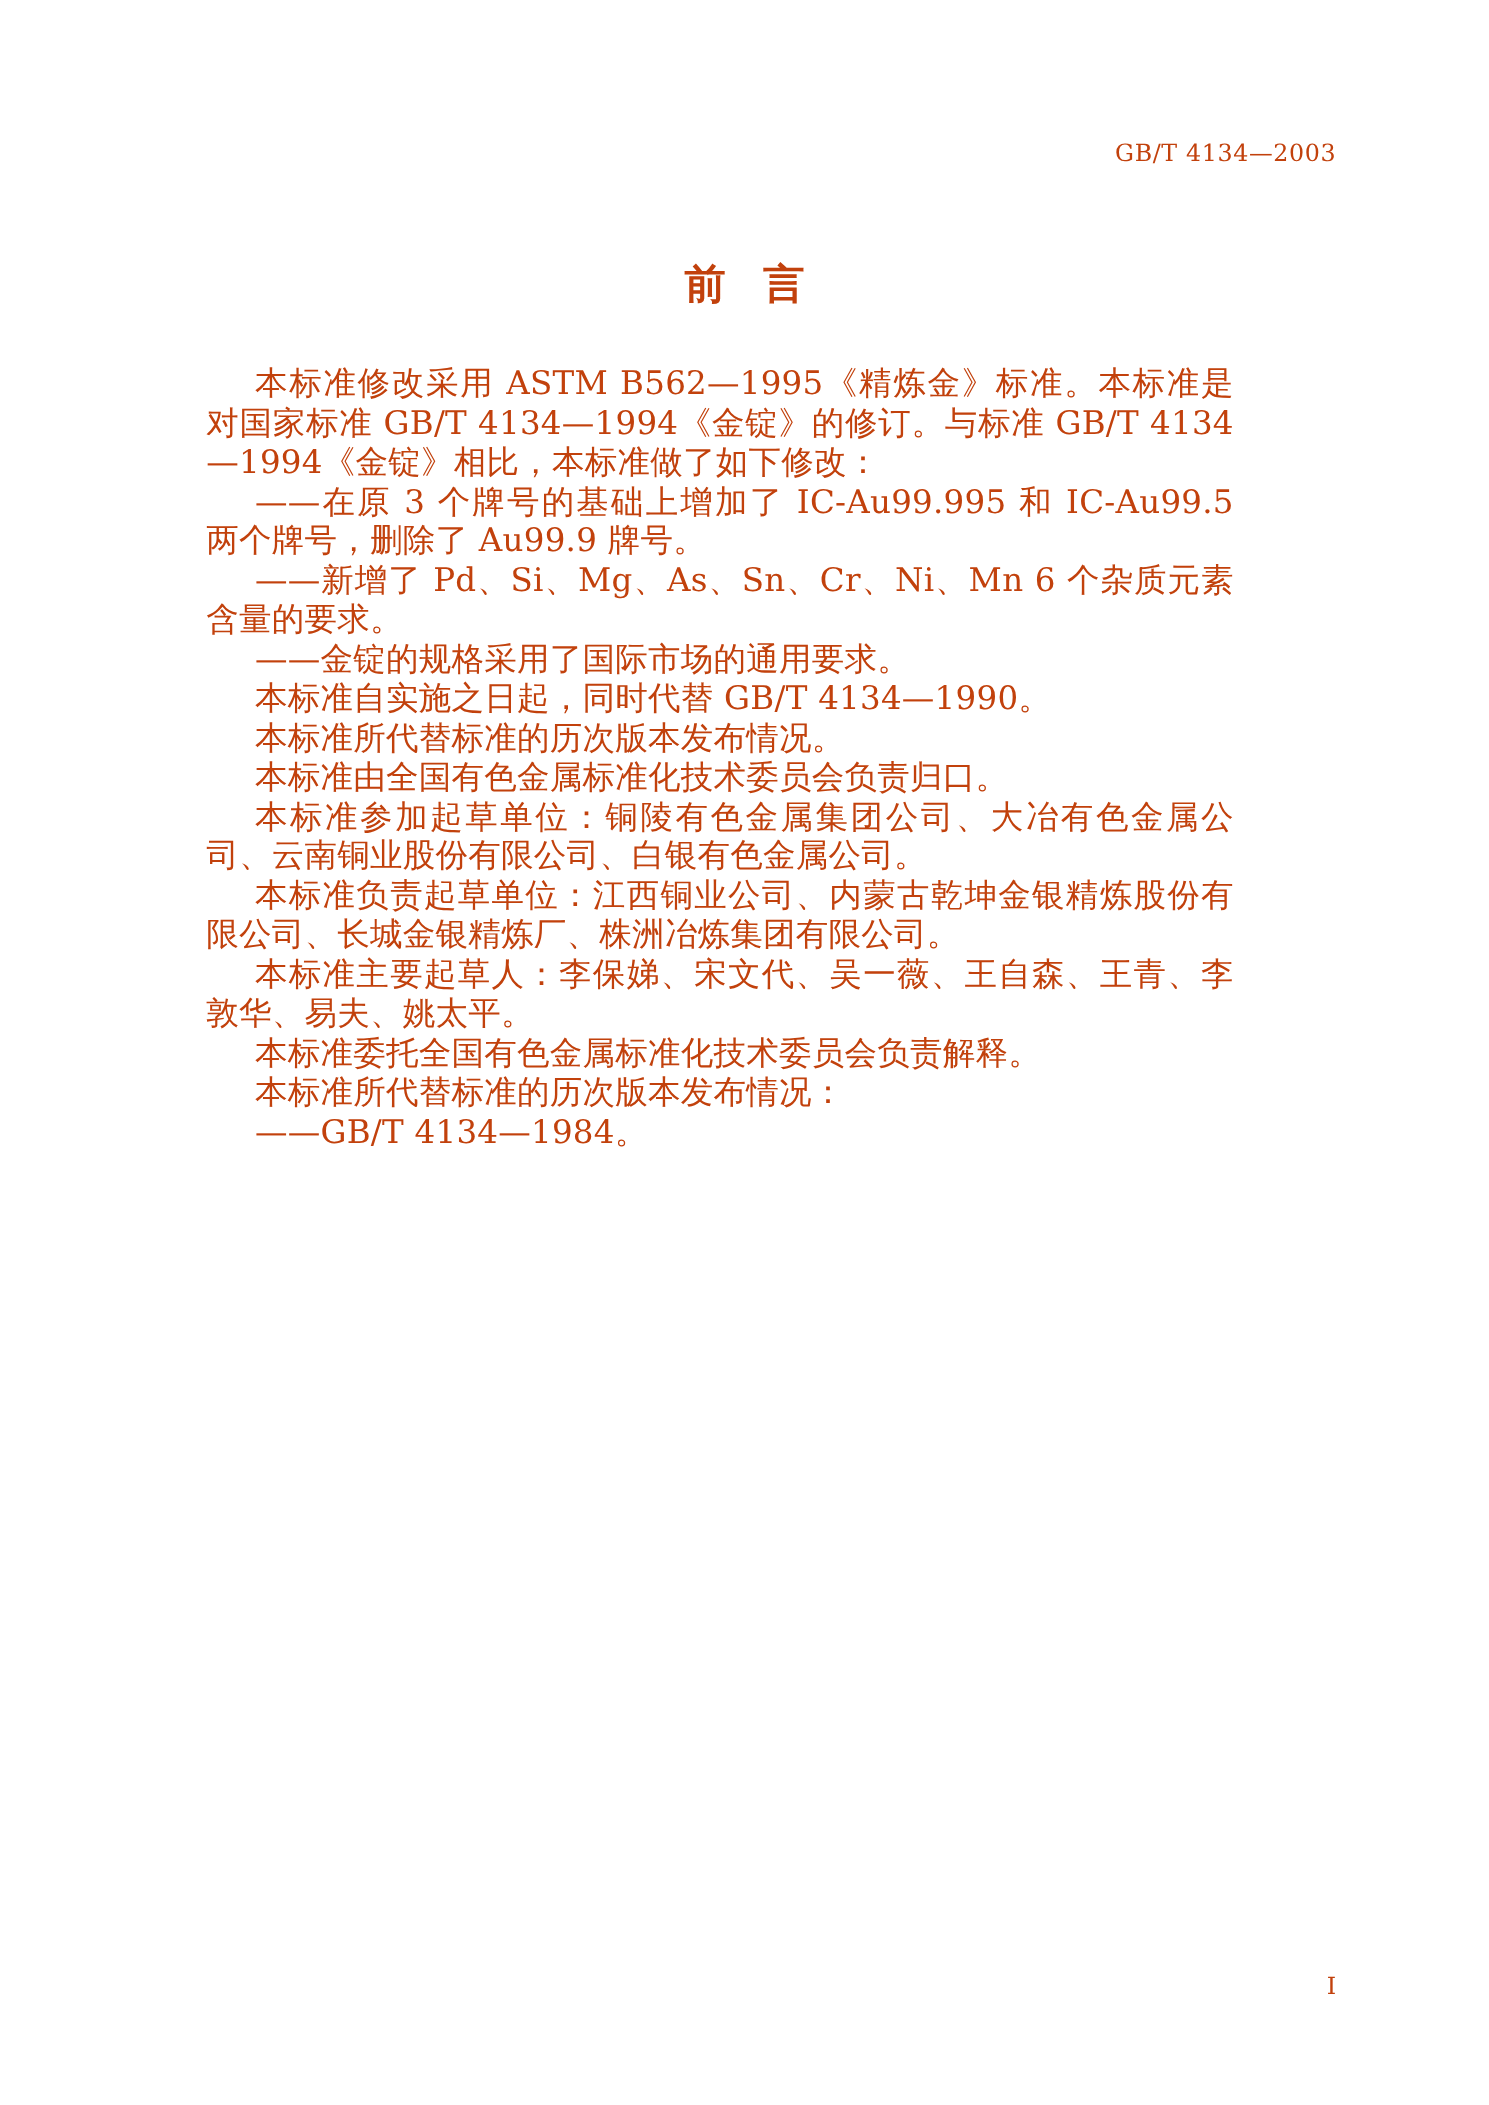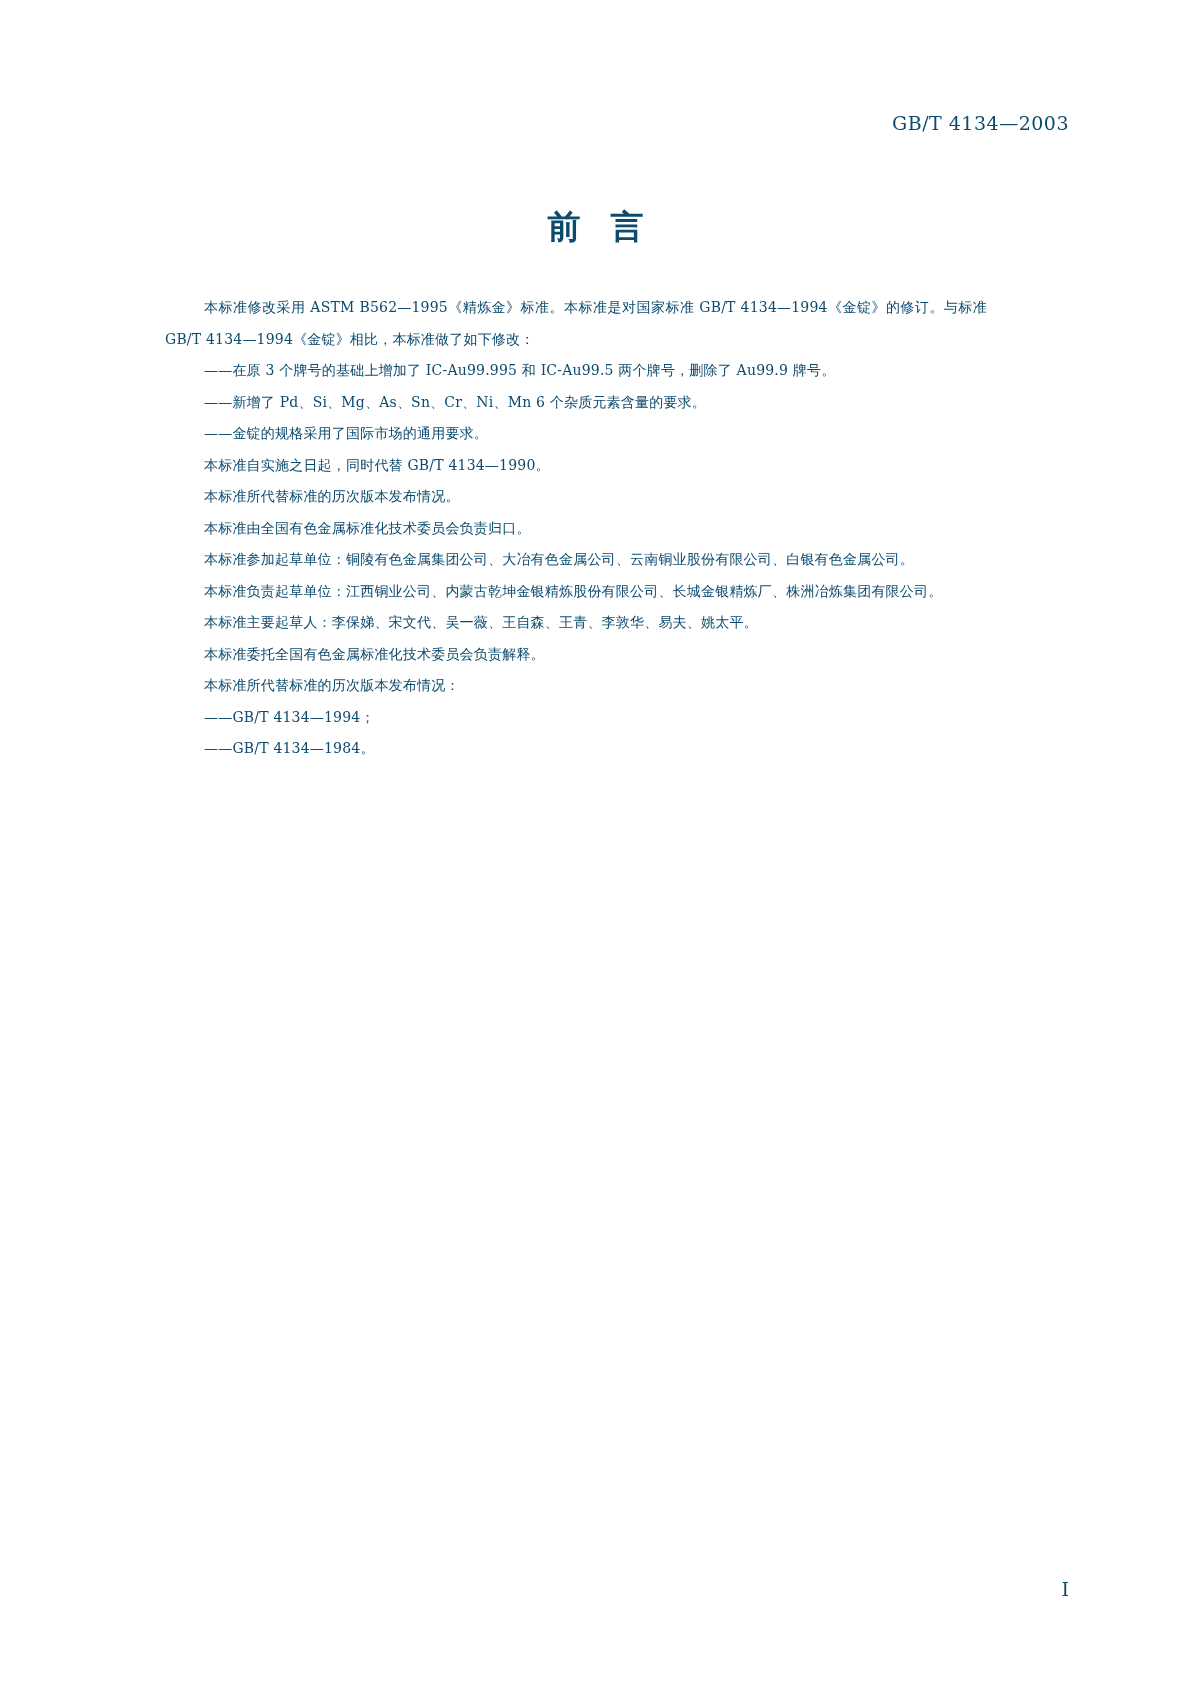--- a/index.html
+++ b/index.html
@@ -8,21 +8,21 @@
     padding: 0;
     background: #ffffff;
   }
   .page {
     position: relative;
     width: 1191px;
     height: 1684px;
     margin: 0 auto;
     background: #ffffff;
     font-family: "DejaVu Serif", "Liberation Serif", serif;
-    color: #0c4a6e;
+    color: #c2410c;
     box-sizing: border-box;
     overflow: hidden;
   }
   .header-code {
     position: absolute;
     top: 112px;
     right: 122px;
     font-family: "DejaVu Serif", "Liberation Serif", serif;
     font-size: 19px;
     letter-spacing: 0.5px;
@@ -40,21 +40,21 @@
     letter-spacing: 30px;
     text-indent: 30px;
   }
   .body-block {
     position: absolute;
     top: 292px;
     left: 165px;
     width: 822px;
   }
   .para {
-    font-size: 14px;
+    font-size: 26px;
     line-height: 31.5px;
     text-align: justify;
     text-justify: inter-ideograph;
     margin: 0;
     letter-spacing: 0.2px;
   }
   .indent {
     text-indent: 39px;
   }
   .dash-item {
@@ -83,19 +83,18 @@
     <p class="para dash-item">——新增了 Pd、Si、Mg、As、Sn、Cr、Ni、Mn 6 个杂质元素含量的要求。</p>
     <p class="para dash-item">——金锭的规格采用了国际市场的通用要求。</p>
     <p class="para indent">本标准自实施之日起，同时代替 GB/T 4134—1990。</p>
     <p class="para indent">本标准所代替标准的历次版本发布情况。</p>
     <p class="para indent">本标准由全国有色金属标准化技术委员会负责归口。</p>
     <p class="para indent">本标准参加起草单位：铜陵有色金属集团公司、大冶有色金属公司、云南铜业股份有限公司、白银有色金属公司。</p>
     <p class="para indent">本标准负责起草单位：江西铜业公司、内蒙古乾坤金银精炼股份有限公司、长城金银精炼厂、株洲冶炼集团有限公司。</p>
     <p class="para indent">本标准主要起草人：李保娣、宋文代、吴一薇、王自森、王青、李敦华、易夫、姚太平。</p>
     <p class="para indent">本标准委托全国有色金属标准化技术委员会负责解释。</p>
     <p class="para indent">本标准所代替标准的历次版本发布情况：</p>
-    <p class="para dash-item">——GB/T 4134—1994；</p>
     <p class="para dash-item">——GB/T 4134—1984。</p>
   </div>
 
   <div class="page-number">I</div>
 
 </div>
 
 </body></html>

